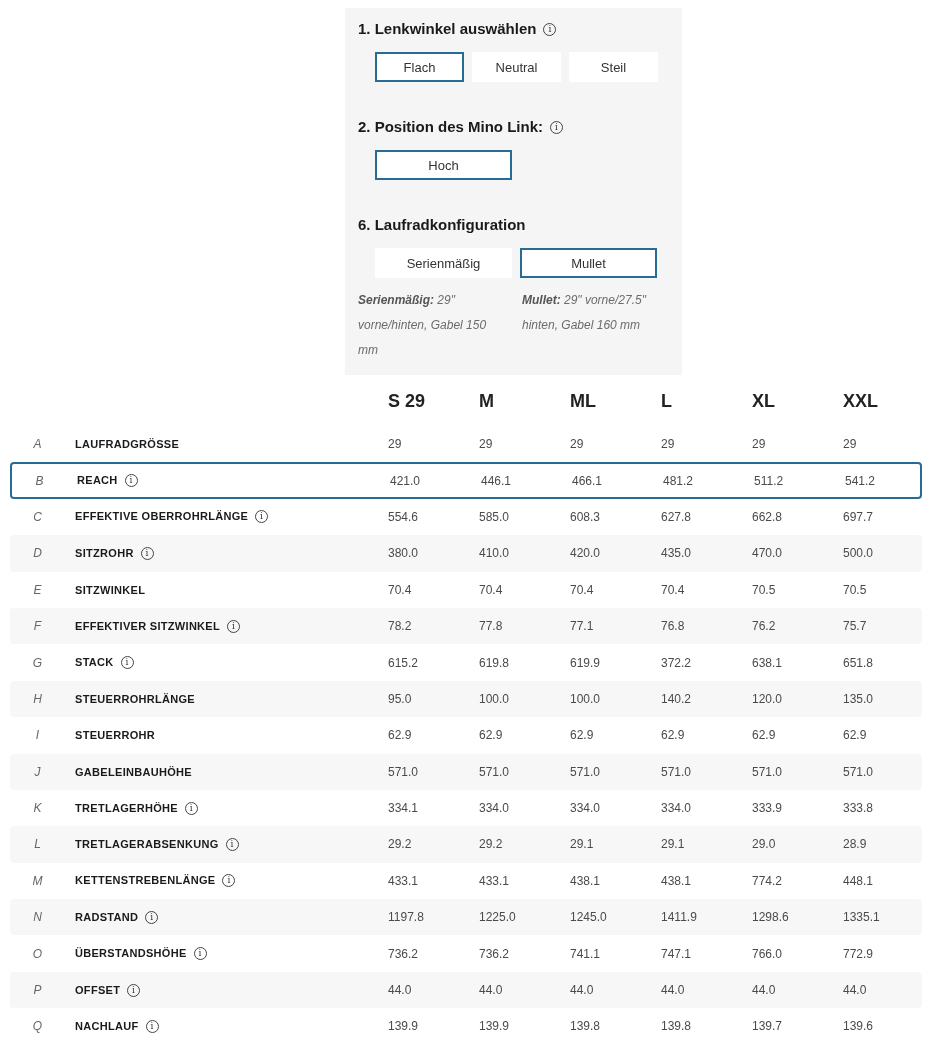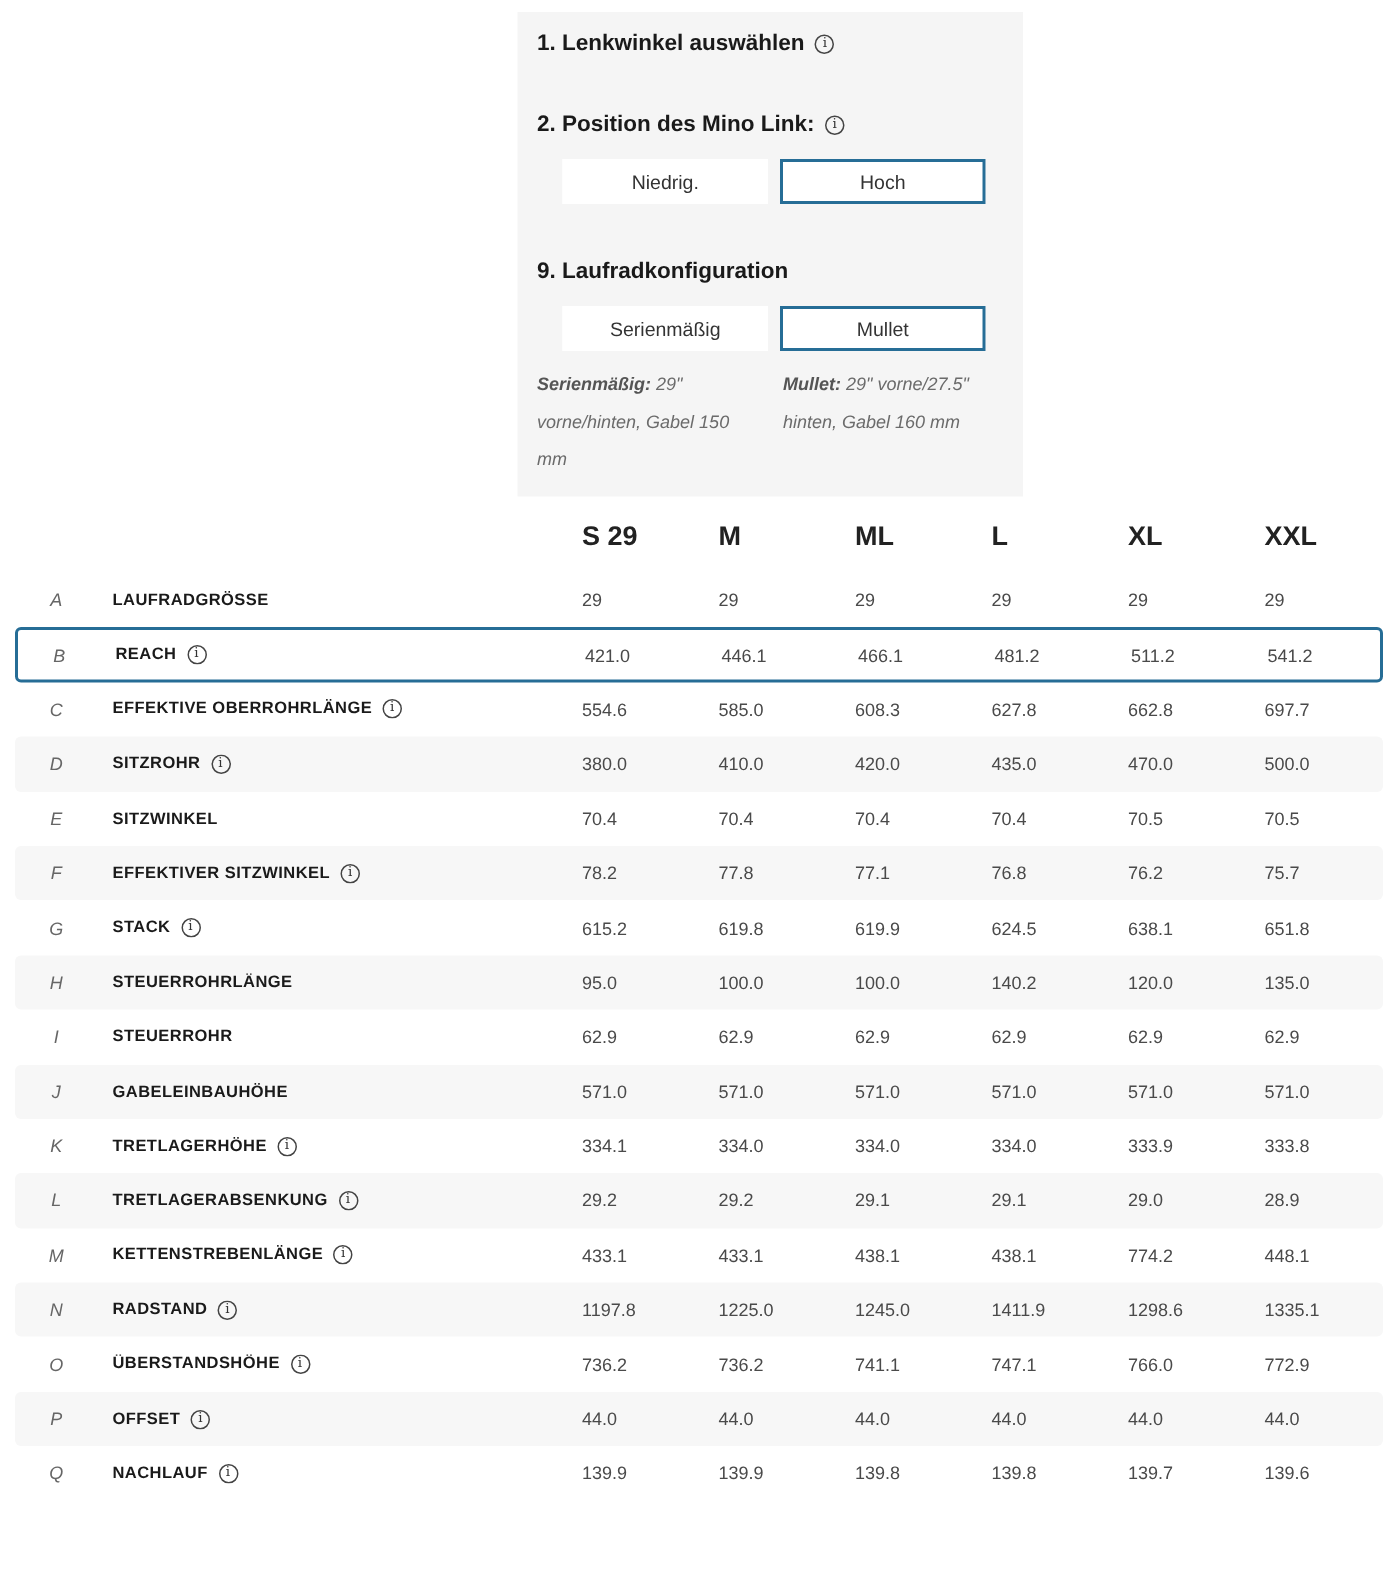--- a/index.html
+++ b/index.html
@@ -85,34 +85,38 @@
 </head>
 <body>
 
 <div class="config-panel">
   <div id="sections">
       <div class="section">
         <div class="sec-title">
           <span>1. Lenkwinkel auswählen</span>
           <span class="info-icon">i</span>
         </div>
+        <div class="btn-row n3">
+          <button class="opt-btn selected">Flach</button>
+          <button class="opt-btn">Neutral</button>
+          <button class="opt-btn">Steil</button>
+        </div>
       </div>
       <div class="section">
         <div class="sec-title">
           <span>2. Position des Mino Link:</span>
           <span class="info-icon">i</span>
         </div>
         <div class="btn-row n2">
-          <button class="opt-btn">Niedrig.</button>
           <button class="opt-btn selected">Hoch</button>
         </div>
       </div>
       <div class="section">
         <div class="sec-title">
-          <span>9. Laufradkonfiguration</span>
+          <span>6. Laufradkonfiguration</span>
         </div>
         <div class="btn-row n2">
           <button class="opt-btn">Serienmäßig</button>
           <button class="opt-btn selected">Mullet</button>
         </div>
         <div class="desc">
           <div class="desc-col"><b>Serienmäßig:</b> 29" vorne/hinten, Gabel 150 mm</div>
           <div class="desc-col"><b>Mullet:</b> 29" vorne/27.5" hinten, Gabel 160 mm</div>
         </div>
       </div>
@@ -209,21 +213,21 @@
       </div>
       <div class="g-row">
         <div class="cell letter">G</div>
         <div class="cell label">
           <span>STACK</span>
           <span class="info-icon">i</span>
         </div>
         <div class="cell val">615.2</div>
         <div class="cell val">619.8</div>
         <div class="cell val">619.9</div>
-        <div class="cell val">624.5</div>
+        <div class="cell val">372.2</div>
         <div class="cell val">638.1</div>
         <div class="cell val">651.8</div>
       </div>
       <div class="g-row striped">
         <div class="cell letter">H</div>
         <div class="cell label">
           <span>STEUERROHRLÄNGE</span>
         </div>
         <div class="cell val">95.0</div>
         <div class="cell val">100.0</div>

